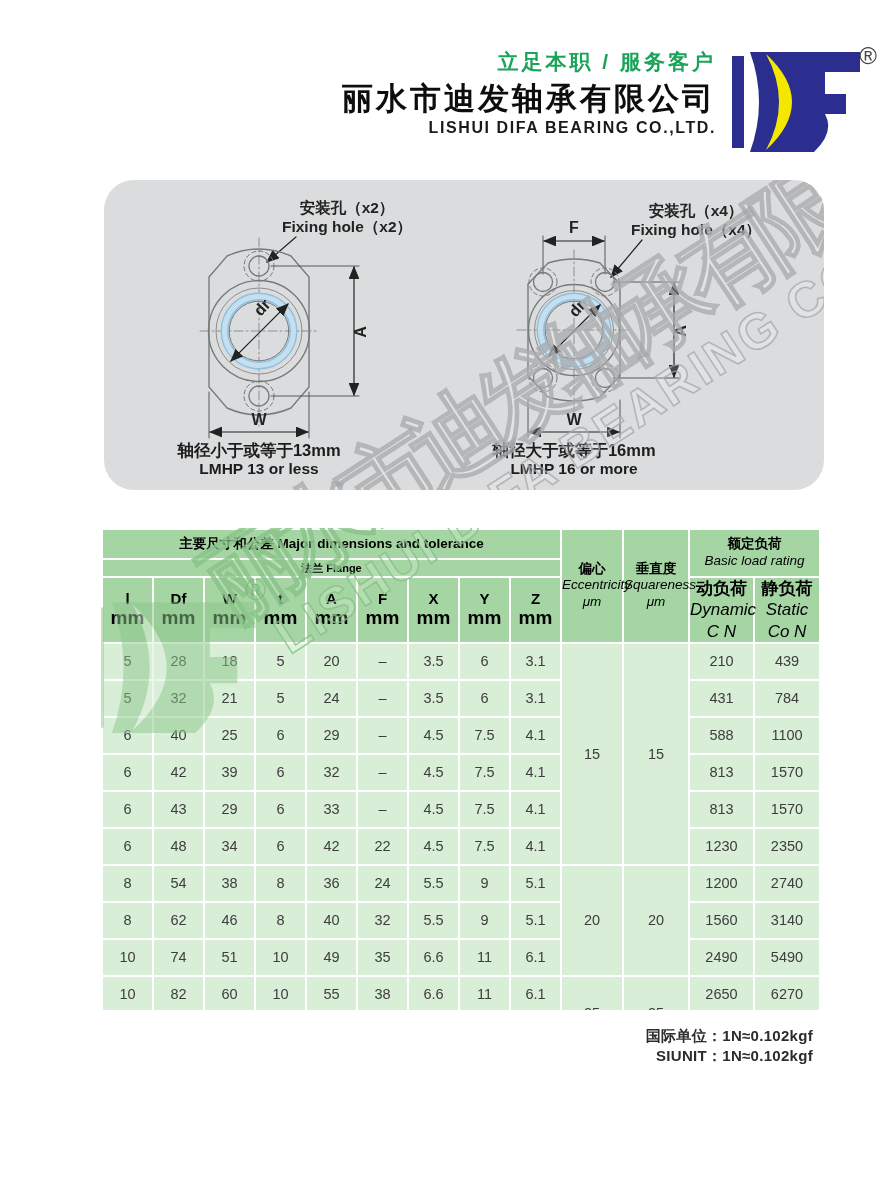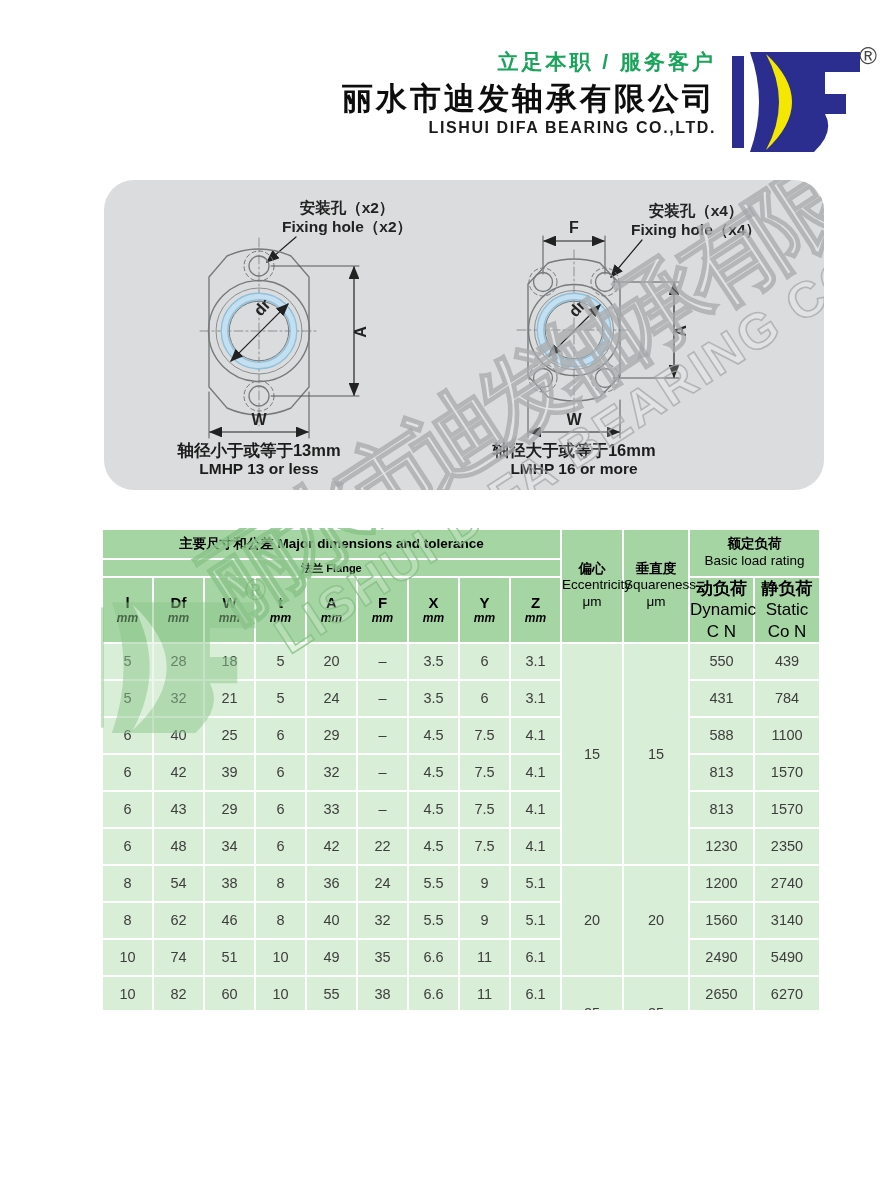--- a/index.html
+++ b/index.html
@@ -33,23 +33,23 @@
   .tablewrap{position:absolute;left:97px;top:528px;width:722px;height:482px;overflow:hidden;}
   table.spec{border-collapse:collapse;table-layout:fixed;width:720px;position:relative;z-index:2;}
   table.spec th,table.spec td{border:2px solid #fff;padding:0;text-align:center;vertical-align:middle;}
   table.spec thead th{background:#a6d5a4;color:#000000;font-weight:700;}
   table.spec tbody td{background:#d9eed7;color:#3d3d3d;font-size:14.5px;font-weight:500;height:35px;}
   th.sep,td.sep{border-left:5px solid #fff;}
   .hrow1 th{height:28px;font-size:13.5px;}
   .hrow2 th{height:16px;font-size:11px;}
   .hrow3 th{height:40px;}
   .dim-th .letter{font-size:15px;line-height:1.2;}
-  .dim-th .unit{font-size:12px;line-height:1.1;font-weight:700;font-style:italic;}
+  .dim-th .unit{font-size:19px;line-height:1.1;font-weight:700;}
   .h3line{font-size:17px;line-height:1.25;}
-  .h3line .en{font-weight:400;}
+  .h3line .en{font-weight:400;font-style:italic;}
   .wm-df{position:absolute;left:-16px;top:48px;z-index:3;opacity:.5;pointer-events:none;}
 
   
   .footer{position:absolute;top:1026px;right:67px;text-align:right;color:#2c2c2c;
           font-size:15px;font-weight:700;line-height:1.3;letter-spacing:.3px;}
 </style>
 </head>
 <body>
 
 <div class="page">
@@ -280,21 +280,21 @@
             <td>28</td>
             <td>18</td>
             <td>5</td>
             <td>20</td>
             <td>–</td>
             <td>3.5</td>
             <td>6</td>
             <td>3.1</td>
             <td class="sep" rowspan="6">15</td>
             <td rowspan="6">15</td>
-            <td class="sep">550</td>
+            <td class="sep">210</td>
             <td>439</td>
           </tr>
           <tr>
             <td>5</td>
             <td>32</td>
             <td>21</td>
             <td>5</td>
             <td>24</td>
             <td>–</td>
             <td>3.5</td>
@@ -434,14 +434,18 @@
     <svg class="wm-df" width="200" height="170" viewBox="0 0 152 130">
       <text x="130" y="18" font-size="22" fill="#6fae6f" text-anchor="middle">®</text>
       <g transform="translate(0,10)">
         <rect x="2" y="14" width="12" height="92" fill="#8cc78c"></rect>
         <path fill="#8cc78c" d="M 20 10 H 130 V 30 H 95 V 52 H 116 V 72 H 95 Q 105 90 84 110 H 20 Q 38 60 20 10 Z"></path>
         <path fill="#dcefdb" d="M 36 12 Q 88 60 36 108 Q 62 60 36 12 Z"></path>
       </g>
     </svg>
   </div>
 
+  <div class="footer">
+    <div>国际单位：1N≈0.102kgf</div>
+    <div>SIUNIT：1N≈0.102kgf</div>
+  </div>
 
 </div>
 
 </body></html>

